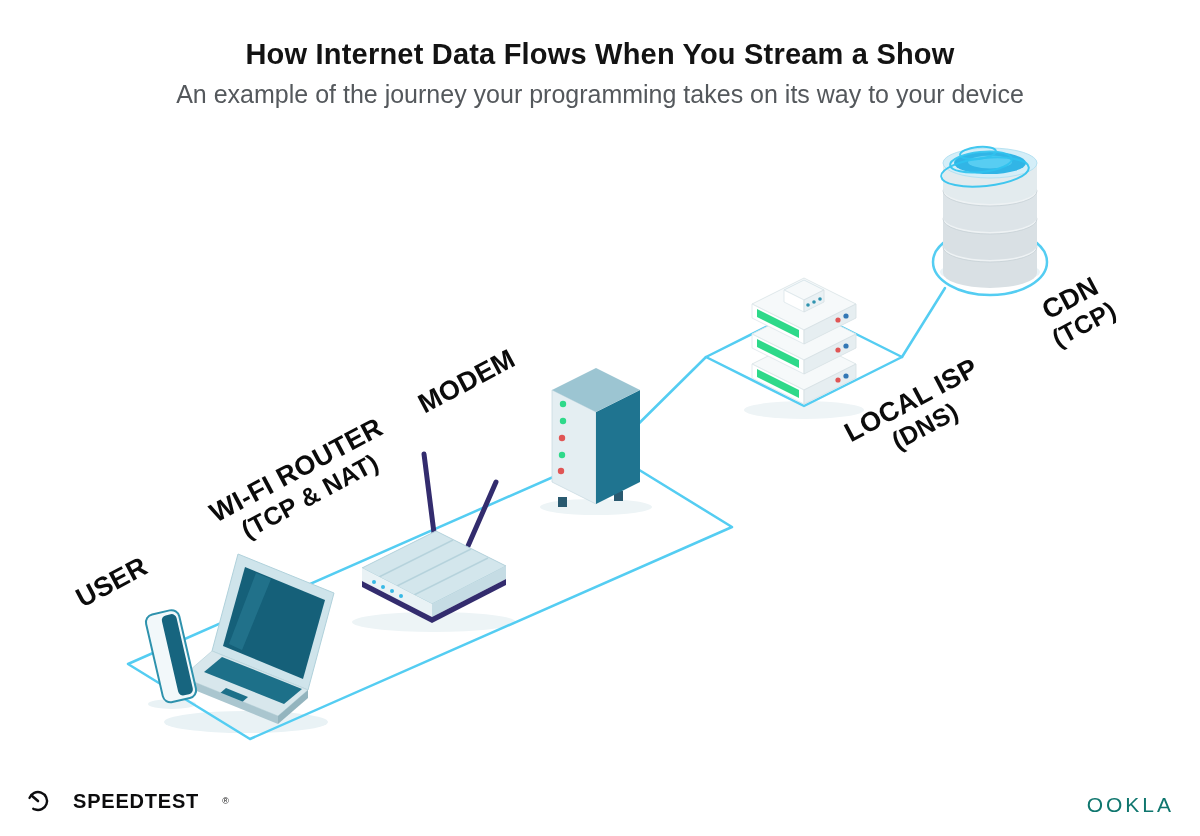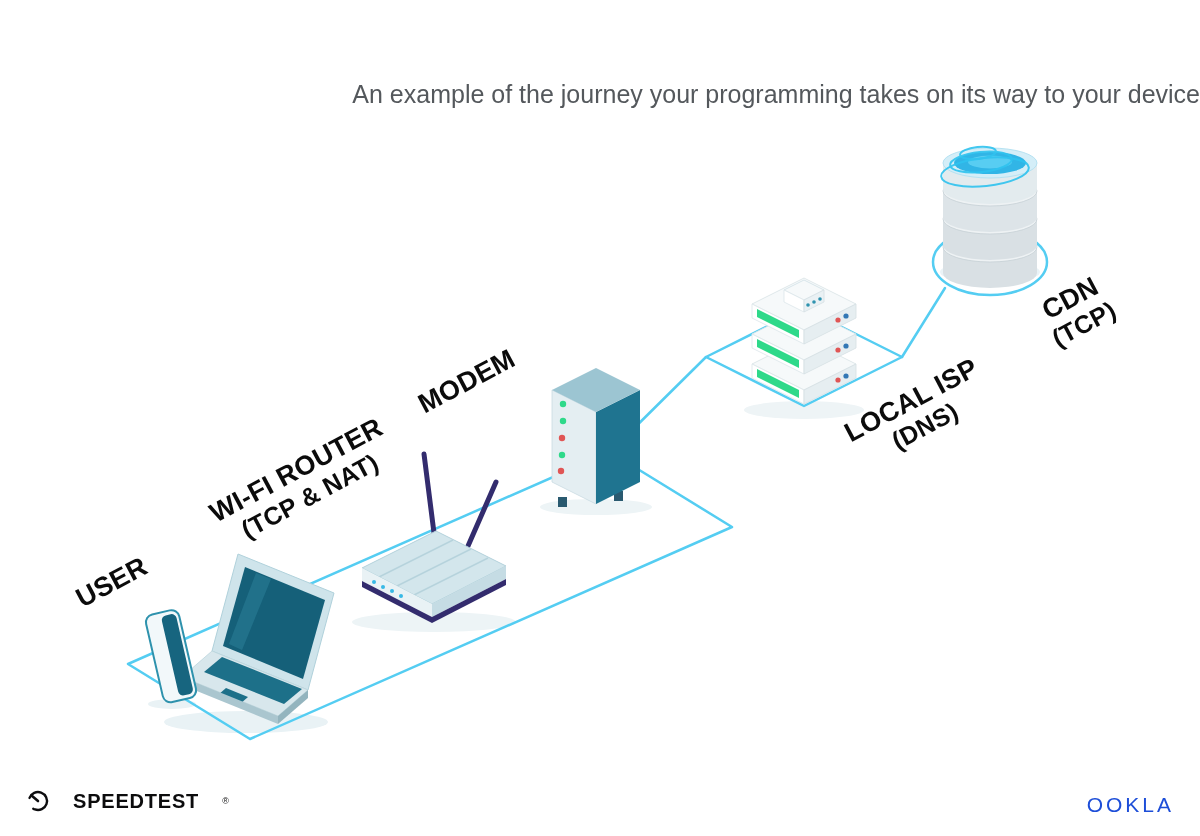--- a/index.html
+++ b/index.html
@@ -5,47 +5,48 @@
   html,body { margin:0; padding:0; background:#ffffff; }
   .page {
     position:relative; width:1200px; height:836px; background:#ffffff;
     overflow:hidden; font-family:"Liberation Sans", sans-serif;
   }
   .title {
     position:absolute; top:38px; left:0; width:1200px; text-align:center;
     font-size:29px; font-weight:700; color:#131313; letter-spacing:0.2px;
   }
   .subtitle {
-    position:absolute; top:80px; left:0; width:1200px; text-align:right;
+    position:absolute; top:80px; left:0; width:1200px; text-align:center;
     font-size:25px; font-weight:400; color:#54585c;
   }
   .scene { position:absolute; left:0; top:0; width:1200px; height:836px; }
   .node-label {
     position:absolute; transform:translate(-50%,-50%) rotate(-28deg);
     text-align:center; font-weight:700; color:#0b0b0b;
     font-size:27px; line-height:1.1; letter-spacing:0.3px; white-space:nowrap;
   }
   .node-label .sub { font-size:25px; display:block; }
   .footer-left {
     position:absolute; left:26px; top:789px; display:flex; align-items:center; gap:23px;
   }
   .footer-left .wordmark {
     font-size:20px; font-weight:700; color:#0c0c0d; letter-spacing:0.8px;
   }
   .footer-left .regmark { font-size:9px; vertical-align:super; color:#0c0c0d; }
   .footer-right {
     position:absolute; right:26px; top:793px;
-    font-size:21px; font-weight:500; color:#1d4ed8; letter-spacing:3px;
+    font-size:21px; font-weight:500; color:#0f766e; letter-spacing:3px;
   }
 </style>
 </head>
 <body>
 
 <div class="page">
 
+  <div class="title">How Internet Data Flows When You Stream a Show</div>
   <div class="subtitle">An example of the journey your programming takes on its way to your device</div>
 
   <svg class="scene" width="1200" height="836" viewBox="0 0 1200 836">
 
     <g>
       <ellipse cx="172" cy="704" rx="24" ry="5" fill="#e9f2f5"></ellipse>
       <ellipse cx="246" cy="722" rx="82" ry="11" fill="#e9f2f5"></ellipse>
       <ellipse cx="434" cy="622" rx="82" ry="10" fill="#edf4f6"></ellipse>
       <ellipse cx="596" cy="507" rx="56" ry="8" fill="#edf4f6"></ellipse>
       <ellipse cx="804" cy="410" rx="60" ry="9" fill="#eef4f6"></ellipse>

